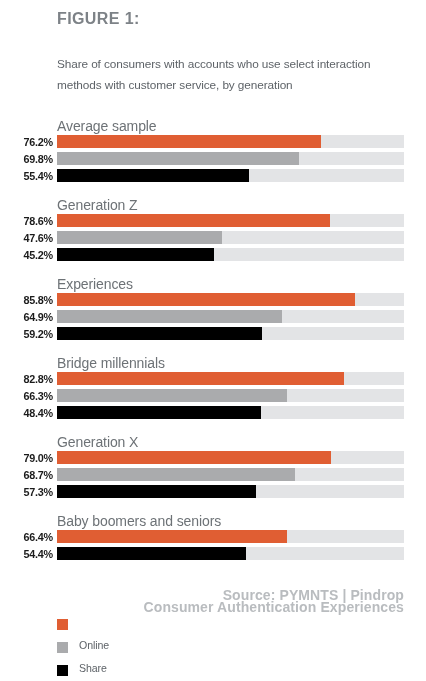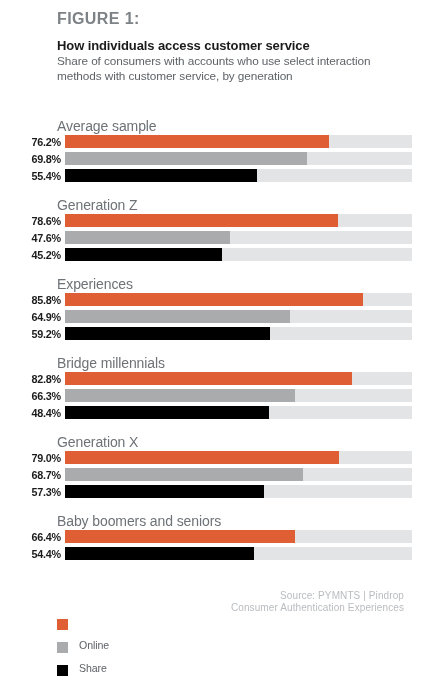--- a/index.html
+++ b/index.html
@@ -17,32 +17,32 @@
     font-size:16px; font-weight:bold; letter-spacing:0.4px;
     color:#7d8287;
   }
   .chart-title {
     position:absolute; left:57px; top:38px;
     font-size:13px; font-weight:bold; color:#1b1b1b;
     letter-spacing:-0.1px;
   }
   .chart-subtitle {
     position:absolute; left:57px; top:54px; width:330px;
-    font-size:11.8px; line-height:15px; color:#5e6368;
+    font-size:11.8px; line-height:21px; color:#5e6368;
     letter-spacing:-0.1px;
   }
 
   
   .plot { position:absolute; left:0; top:118px; width:426px; }
   .group { position:relative; height:79px; }
   .group-label {
     position:absolute; left:57px; top:0;
     font-size:14px; color:#6d7276; letter-spacing:-0.1px;
   }
-  .rows { position:absolute; left:0; top:17px; width:372px;margin-left:8px; }
+  .rows { position:absolute; left:0; top:17px; width:372px; }
   .row { position:relative; height:17px; }
   .row-value {
     position:absolute; left:0; top:1px; width:53px;
     text-align:right;
     font-size:10.8px; font-weight:bold; color:#1b1b1b;
     letter-spacing:-0.2px;
   }
   .track {
     position:absolute; left:57px; top:0;
     width:347px; height:13px;
@@ -50,22 +50,23 @@
   }
   .bar { position:absolute; left:0; top:0; height:13px; width:0; }
   .bar.s0 { background:#e05e33; }
   .bar.s1 { background:#aaabad; }
   .bar.s2 { background:#000000; }
 
   
   .source {
     position:absolute; right:22px; top:590px;
     text-align:right;
-    font-size:10px; line-height:11.6px; color:#b9bcbf;
+    font-size:14px; line-height:11.6px; color:#b9bcbf;
     letter-spacing:0.1px;
+    font-weight:bold;
   }
 
   
   .legend { position:absolute; left:57px; top:616px; }
   .legend-item { position:relative; height:23px; }
   .legend-swatch {
     position:absolute; left:0; top:3px;
     width:11px; height:11px;
   }
   .legend-swatch.s0 { background:#e05e33; }
@@ -75,21 +76,20 @@
     position:absolute; left:22px; top:1px;
     font-size:10.6px; color:#5e6368; letter-spacing:-0.1px;margin-top:22px;
   }
 </style>
 </head>
 <body>
 
 <div id="page">
 
   <div class="figure-label">FIGURE 1:</div>
-  <div class="chart-title">How individuals access customer service</div>
   <div class="chart-subtitle">Share of consumers with accounts who use select interaction methods with customer service, by generation</div>
 
   <div class="plot" id="plot">
       <div class="group">
         <div class="group-label">Average sample</div>
         <div class="rows">
           <div class="row">
             <div class="row-value">76.2%</div>
             <div class="track">
               <div class="bar s0" style="width: 76.2%; background: rgb(224, 94, 51);"></div>

